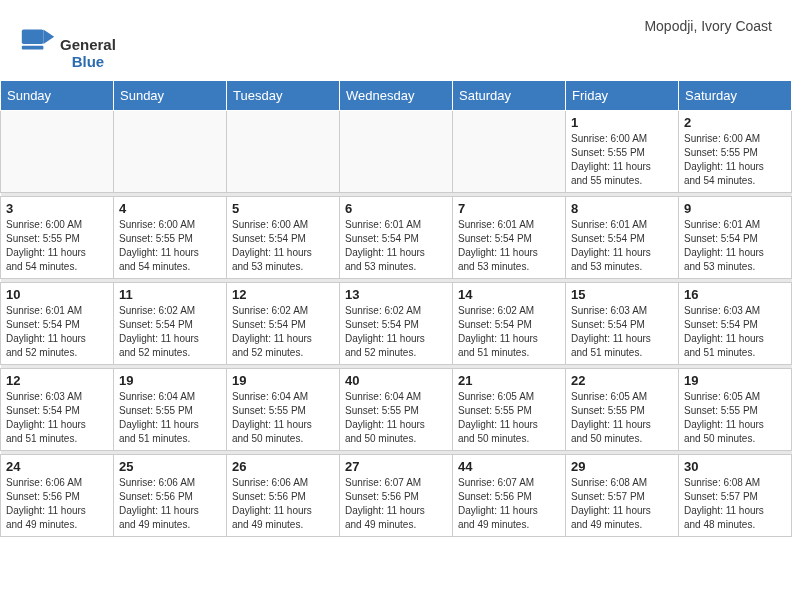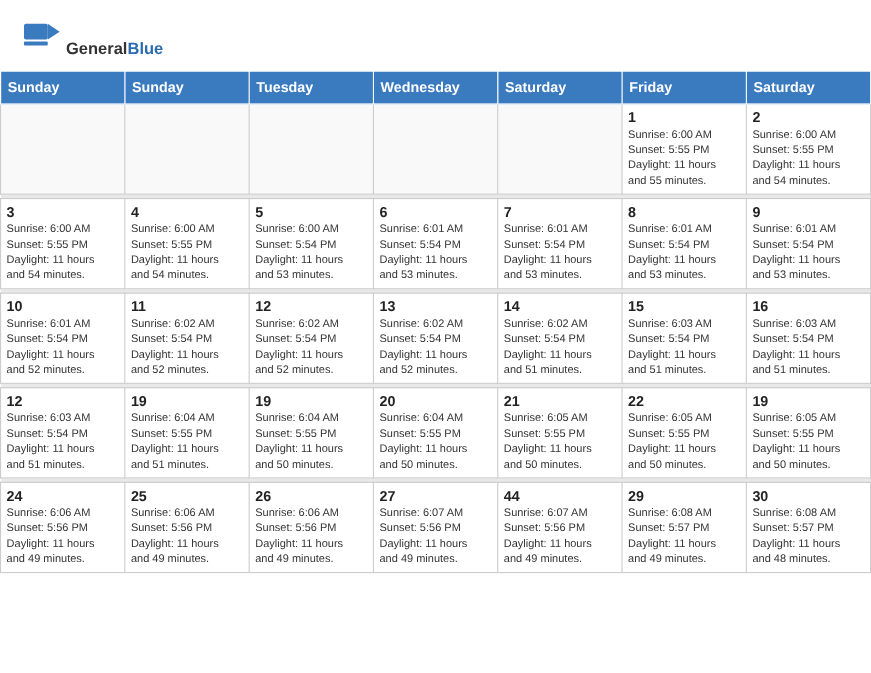--- a/index.html
+++ b/index.html
@@ -16,20 +16,21 @@
       align-items: flex-start;
       padding: 18px 20px 10px 20px;
     }
     .logo {
       display: flex;
       align-items: center;
       gap: 4px;
     }
     .logo-text {
       display: flex;
+      flex-direction: column;
       line-height: 1.1;
       margin-top: 19px;
     }
     .logo-general {
       font-size: 15px;
       font-weight: bold;
       color: #333;
     }
     .logo-blue {
       font-size: 15px;
@@ -55,21 +56,21 @@
     }
     .calendar {
       width: 100%;
       border-collapse: collapse;
       margin: 0;
     }
     .calendar th {
       background: #3a7abf;
       color: #fff;
       font-size: 13px;
-      font-weight: bold;
+      font-weight: normal;
       padding: 7px 6px;
       border: 1px solid #fff;
       text-align: left;
     }
     .calendar td {
       border: 1px solid #ccc;
       vertical-align: top;
       padding: 4px 5px;
       font-size: 10.5px;
       color: #222;
@@ -102,20 +103,21 @@
       <rect x="2" y="4" width="24" height="16" rx="2" fill="#3a7abf"></rect>
       <polygon points="26,4 38,12 26,20" fill="#3a7abf"></polygon>
       <rect x="2" y="22" width="24" height="4" rx="1" fill="#3a7abf"></rect>
     </svg>
     <div class="logo-text">
       <span class="logo-general">General</span>
       <span class="logo-blue">Blue</span>
     </div>
   </div>
   <div class="title-block">
+    <div class="location">Mopodji, Ivory Coast</div>
   </div>
 </div>
 
 <table class="calendar">
   <thead>
     <tr>
     <th>Sunday</th>
         <th>Sunday</th>
         <th>Tuesday</th>
         <th>Wednesday</th>
@@ -273,21 +275,21 @@
 and 51 minutes.</div>
         </td>
         <td>
           <span class="day-num">19</span>
           <div class="day-info" style="white-space: pre-line;">Sunrise: 6:04 AM
 Sunset: 5:55 PM
 Daylight: 11 hours
 and 50 minutes.</div>
         </td>
         <td>
-          <span class="day-num">20</span>
+          <span class="day-num">40</span>
           <div class="day-info" style="white-space: pre-line;">Sunrise: 6:04 AM
 Sunset: 5:55 PM
 Daylight: 11 hours
 and 50 minutes.</div>
         </td>
         <td>
           <span class="day-num">21</span>
           <div class="day-info" style="white-space: pre-line;">Sunrise: 6:05 AM
 Sunset: 5:55 PM
 Daylight: 11 hours

